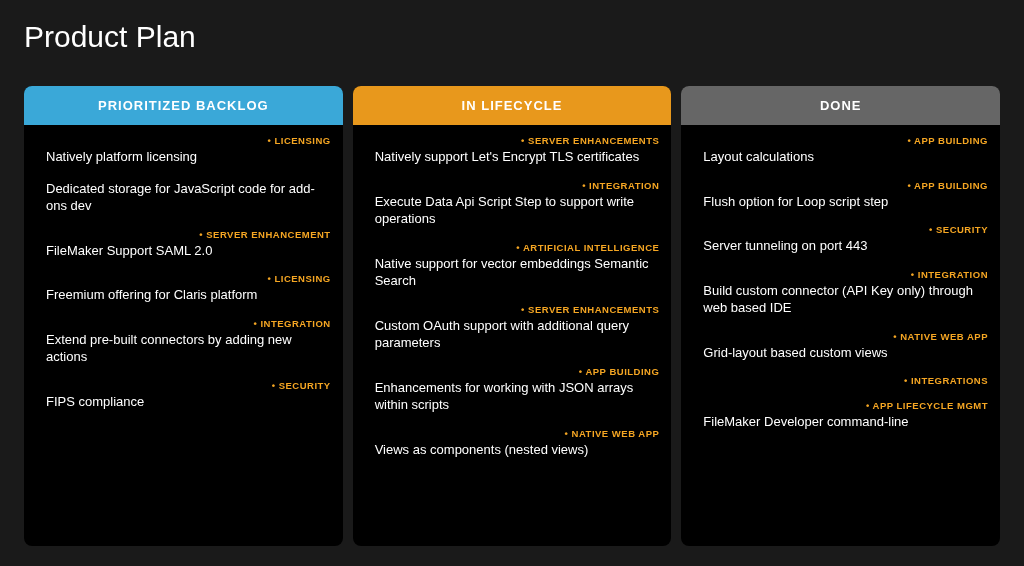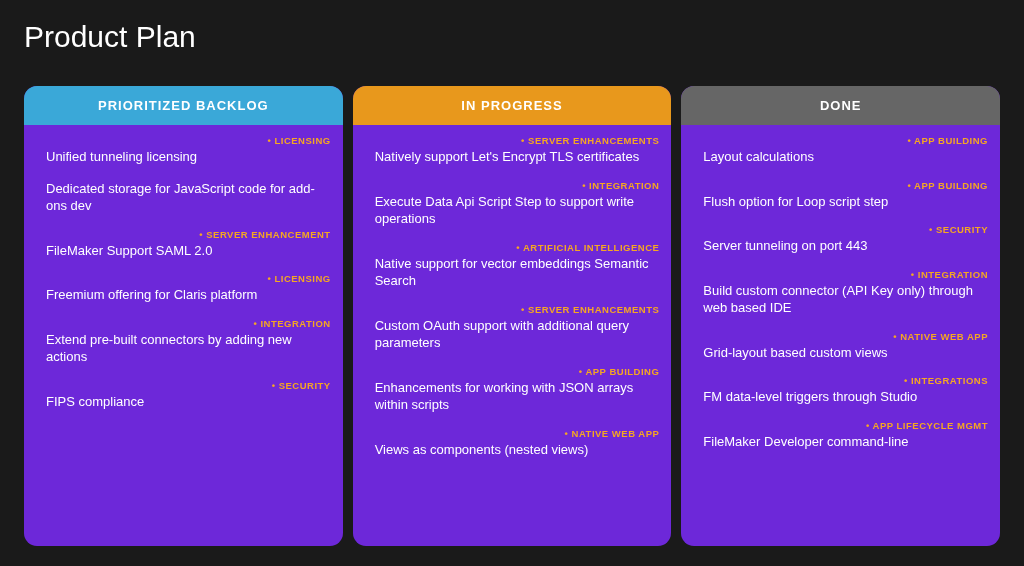--- a/index.html
+++ b/index.html
@@ -20,22 +20,22 @@
     }
     .columns {
       display: flex;
       gap: 10px;
       height: calc(100% - 70px);
     }
     .column {
       flex: 1;
       display: flex;
       flex-direction: column;
-      background-color: #6d28d9;
-      border-radius: 13px;
+      background-color: #000000;
+      border-radius: 8px;
       overflow: hidden;
     }
     .column-header {
       padding: 12px 10px;
       text-align: center;
       font-size: 13px;
       font-weight: bold;
       letter-spacing: 1px;
       color: #ffffff;
     }
@@ -74,21 +74,21 @@
 <body>
 
 <h1>Product Plan</h1>
 
 <div class="columns">
 <div class="column">
       <div class="column-header backlog">PRIORITIZED BACKLOG</div>
       <div class="column-body">
         <div class="item">
           <div class="item-category">LICENSING</div>
-          <div class="item-title">Unified tunneling licensing</div>
+          <div class="item-title">Natively platform licensing</div>
         </div>
         <div class="item">
           <div class="item-title">Dedicated storage for JavaScript code for add-ons dev</div>
         </div>
         <div class="item">
           <div class="item-category">SERVER ENHANCEMENT</div>
           <div class="item-title">FileMaker Support SAML 2.0</div>
         </div>
         <div class="item">
           <div class="item-category">LICENSING</div>
@@ -98,21 +98,21 @@
           <div class="item-category">INTEGRATION</div>
           <div class="item-title">Extend pre-built connectors by adding new actions</div>
         </div>
         <div class="item">
           <div class="item-category">SECURITY</div>
           <div class="item-title">FIPS compliance</div>
         </div>
       </div>
     </div>
     <div class="column">
-      <div class="column-header inprogress">IN PROGRESS</div>
+      <div class="column-header inprogress">IN LIFECYCLE</div>
       <div class="column-body">
         <div class="item">
           <div class="item-category">SERVER ENHANCEMENTS</div>
           <div class="item-title">Natively support Let's Encrypt TLS certificates</div>
         </div>
         <div class="item">
           <div class="item-category">INTEGRATION</div>
           <div class="item-title">Execute Data Api Script Step to support write operations</div>
         </div>
         <div class="item">
@@ -151,21 +151,20 @@
         <div class="item">
           <div class="item-category">INTEGRATION</div>
           <div class="item-title">Build custom connector (API Key only) through web based IDE</div>
         </div>
         <div class="item">
           <div class="item-category">NATIVE WEB APP</div>
           <div class="item-title">Grid-layout based custom views</div>
         </div>
         <div class="item">
           <div class="item-category">INTEGRATIONS</div>
-          <div class="item-title">FM data-level triggers through Studio</div>
         </div>
         <div class="item">
           <div class="item-category">APP LIFECYCLE MGMT</div>
           <div class="item-title">FileMaker Developer command-line</div>
         </div>
       </div>
     </div>
   </div>
 
 </body></html>

